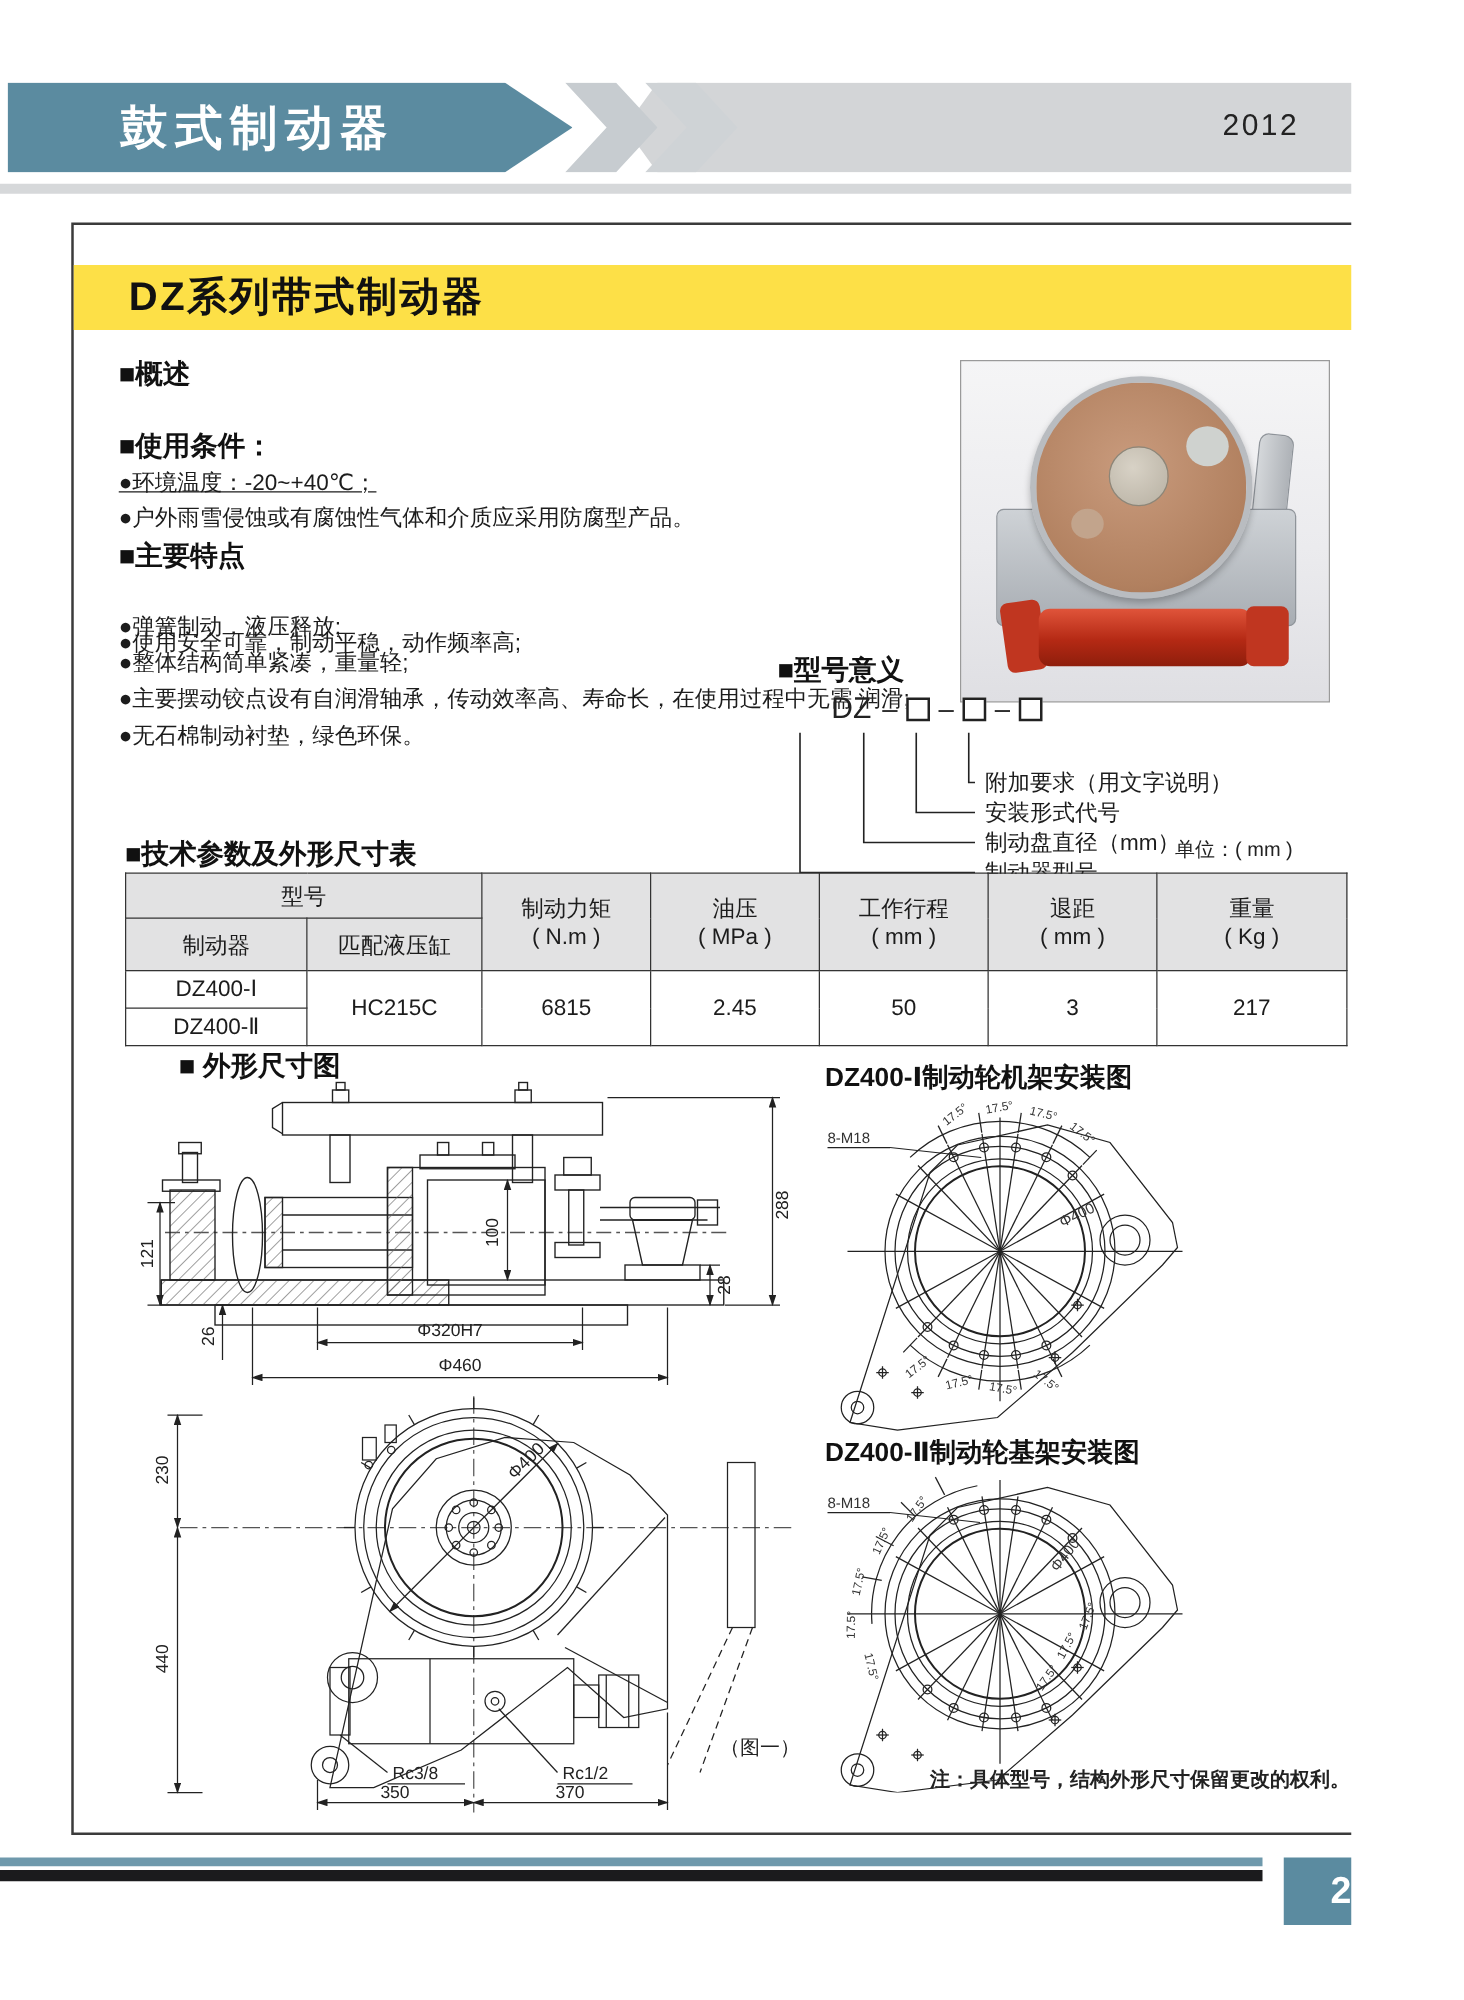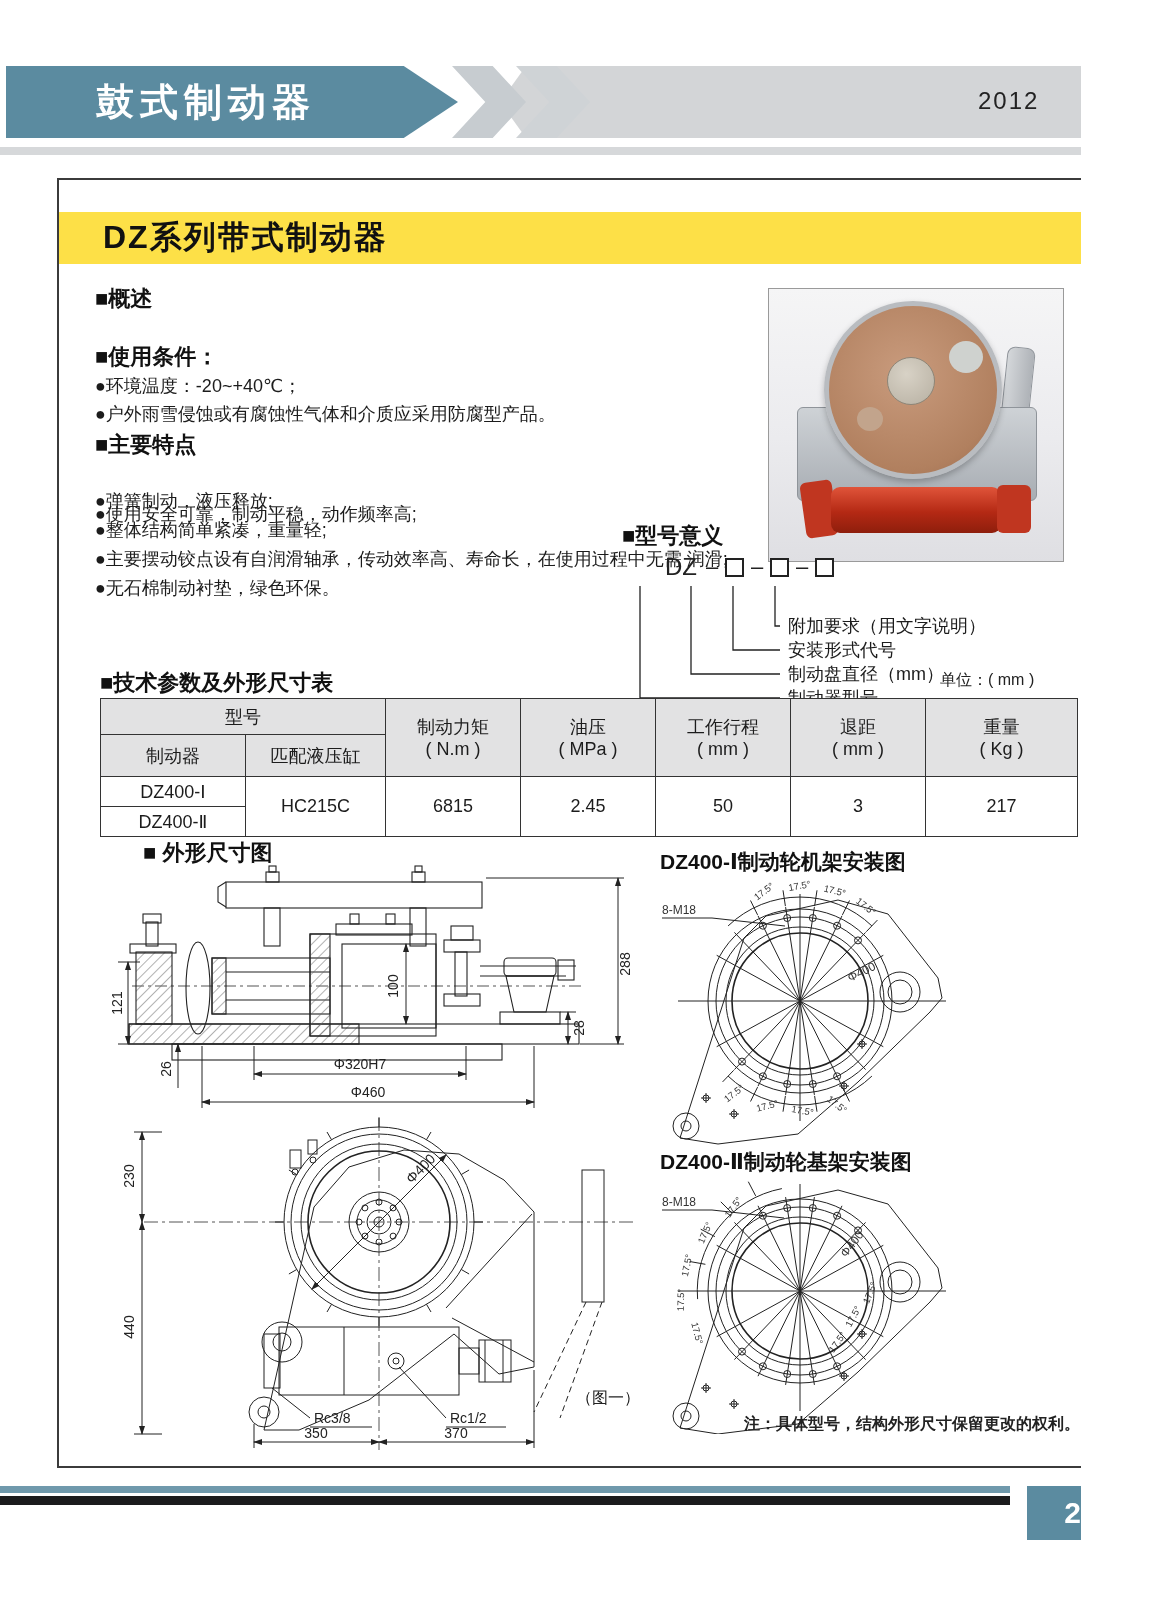--- a/index.html
+++ b/index.html
@@ -89,21 +89,21 @@
   <div class="hstripe"></div>
 
   <div class="box"></div>
   <div class="titleband">
     <span>DZ系列带式制动器</span>
   </div>
 
   <div class="abs h2" style="left:95px;top:284px;">■概述</div>
 
   <div class="abs h2" style="left:95px;top:342px;">■使用条件：</div>
-  <div class="abs bullet" style="left:95px;top:374px;">●环境温度：-20~+40℃；</div>
+  <div class="abs bullet" style="left:95px;top:374px;text-decoration:underline;">●环境温度：-20~+40℃；</div>
   <div class="abs bullet" style="left:95px;top:402px;">●户外雨雪侵蚀或有腐蚀性气体和介质应采用防腐型产品。</div>
 
   <div class="abs h2" style="left:95px;top:430px;">■主要特点</div>
   <div class="abs bullet" style="left:95px;top:460px;margin-top:42px;">●使用安全可靠，制动平稳，动作频率高;</div>
   <div class="abs bullet" style="left:95px;top:489px;">●弹簧制动，液压释放;</div>
   <div class="abs bullet" style="left:95px;top:518px;">●整体结构简单紧凑，重量轻;</div>
   <div class="abs bullet" style="left:95px;top:547px;">●主要摆动铰点设有自润滑轴承，传动效率高、寿命长，在使用过程中无需 润滑;</div>
   <div class="abs bullet" style="left:95px;top:576px;">●无石棉制动衬垫，绿色环保。</div>
 
   <div class="photo">

